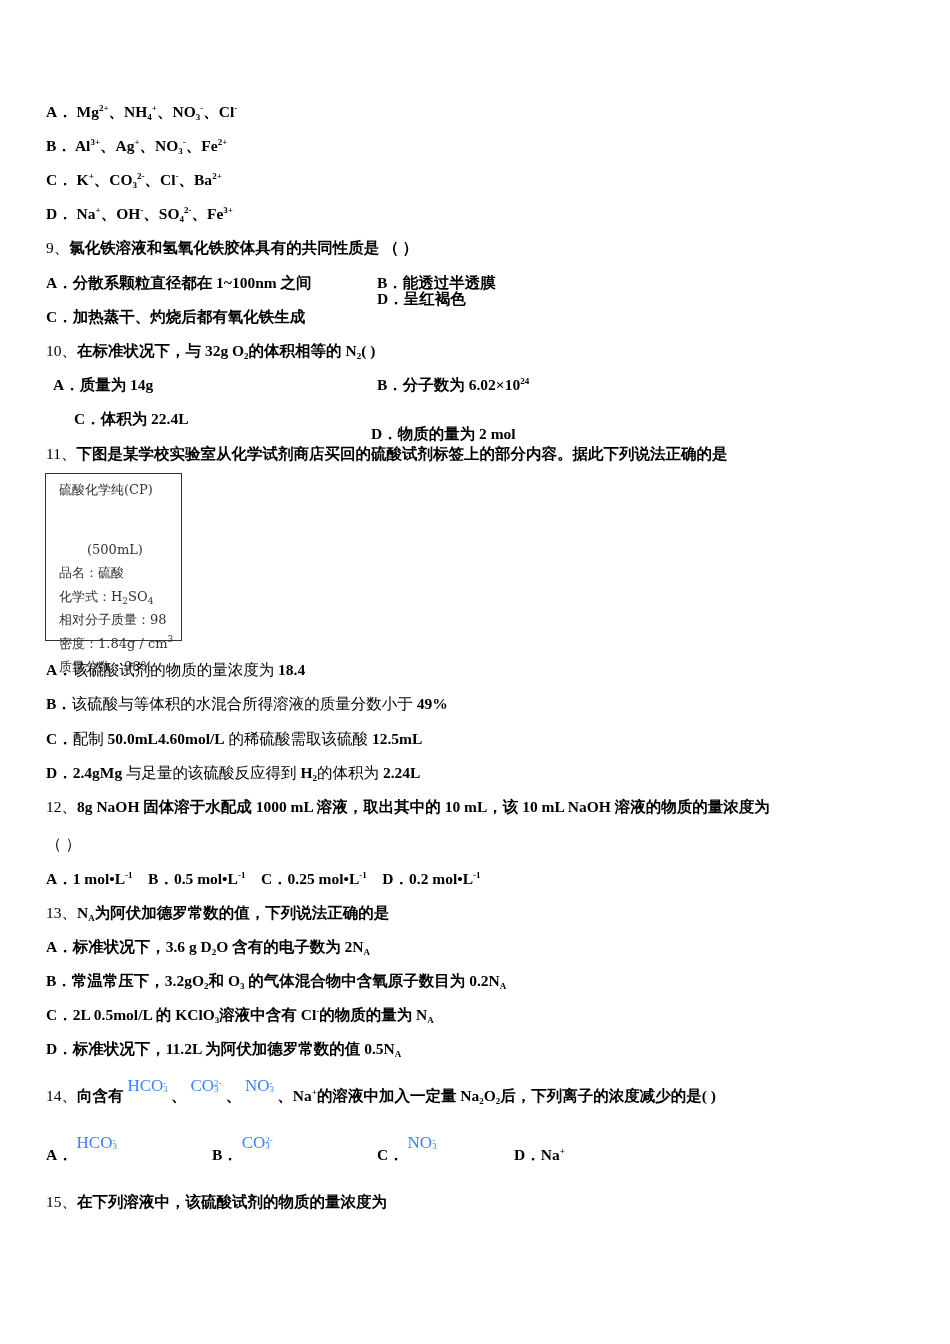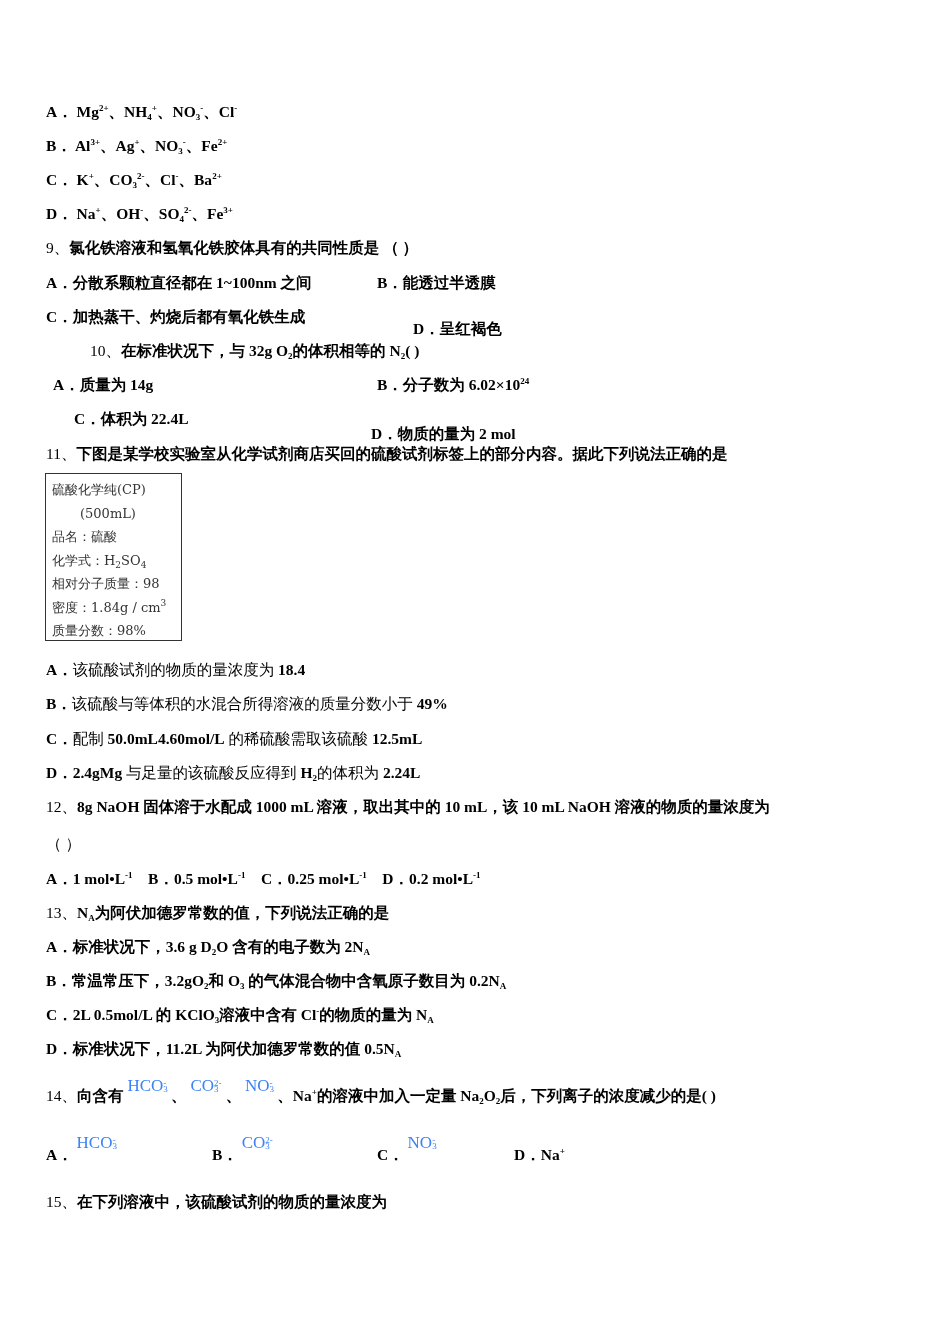--- a/index.html
+++ b/index.html
@@ -5,21 +5,21 @@
   html, body { margin: 0; padding: 0; background: #ffffff; }
   body { width: 950px; height: 1344px; position: relative; overflow: hidden;
          font-family: "Liberation Serif", "DejaVu Serif", serif; color: #000; }
   .line { position: absolute; left: 46px; font-size: 15.5px; font-weight: bold; white-space: nowrap; line-height: 20px; }
   .num { font-weight: normal; }
   .opt { position: absolute; font-size: 15.5px; font-weight: bold; white-space: nowrap; line-height: 20px; }
   .normal { font-weight: normal; }
   sup { font-size: 9px; vertical-align: 6px; line-height: 0; }
   sub { font-size: 9px; vertical-align: -3px; line-height: 0; }
   .label-box { position: absolute; left: 45px; top: 473px; width: 137px; height: 168px;
-               border: 1.5px solid #333; box-sizing: border-box; padding: 4px 6px;
+               border: 1.5px solid #333; box-sizing: border-box; padding: 4px 13px;
                font-family: "DejaVu Serif", serif; font-size: 13px; color: #333; line-height: 23.5px; }
   .label-box div { white-space: nowrap; }
   .chem { font-family: "Liberation Serif", serif; font-weight: normal; color: #3b82f6; font-size: 17px; position: relative; }
   .chem .s { position: absolute; font-size: 9px; }
   .chem .sub3 { bottom: -4px; }
   .chem .supc { top: -3px; }
 </style>
 </head>
 <body>
 
@@ -39,36 +39,36 @@
   <span>D．</span>
   <span>Na</span><sup>+</sup><span>、</span><span>OH</span><sup>-</sup><span>、</span><span>SO</span><sub>4</sub><sup>2-</sup><span>、</span><span>Fe</span><sup>3+</sup>
 </div>
 
 <div class="line" style="top:238px;">
   <span class="num">9、</span><span>氯化铁溶液和氢氧化铁胶体具有的共同性质是 （ ）</span>
 </div>
 <div class="opt" style="top:273px;left:46px;">A．分散系颗粒直径都在 1~100nm 之间</div>
 <div class="opt" style="top:273px;left:377px;">B．能透过半透膜</div>
 <div class="opt" style="top:307px;left:46px;">C．加热蒸干、灼烧后都有氧化铁生成</div>
-<div class="opt" style="top:319px;left:377px;margin-left:36px;">D．呈红褐色</div>
+<div class="opt" style="top:289px;left:377px;">D．呈红褐色</div>
 
-<div class="line" style="top:341px;margin-left:44px;">
+<div class="line" style="top:341px;">
   <span class="num">10、</span><span>在标准状况下，与 32g O</span><sub>2</sub><span>的体积相等的 N</span><sub>2</sub><span>( )</span>
 </div>
 <div class="opt" style="top:375px;left:46px;margin-left:7px;">A．质量为 14g</div>
 <div class="opt" style="top:375px;left:377px;"><span>B．分子数为 6.02×10</span><sup>24</sup></div>
 <div class="opt" style="top:409px;left:46px;margin-left:28px;">C．体积为 22.4L</div>
 <div class="opt" style="top:409px;left:371px;margin-top:15px;">D．物质的量为 2 mol</div>
 
 <div class="line" style="top:444px;">
   <span class="num">11、</span><span>下图是某学校实验室从化学试剂商店买回的硫酸试剂标签上的部分内容。据此下列说法正确的是</span>
 </div>
 <div class="label-box">
   <div>硫酸化学纯(CP)</div>
-  <div style="padding-left:28px;">(500mL)</div>
+  <div style="padding-left:28px;margin-top:36px;">(500mL)</div>
   <div>品名：硫酸</div>
   <div><span>化学式：H</span><sub>2</sub><span>SO</span><sub>4</sub></div>
   <div>相对分子质量：98</div>
   <div><span>密度：1.84g / cm</span><sup>3</sup></div>
   <div>质量分数：98%</div>
 </div>
 <div class="line" style="top:660px;">
   <span>A．</span><span class="normal">该硫酸试剂的物质的量浓度为 </span><span>18.4</span>
 </div>
 <div class="line" style="top:694px;">

